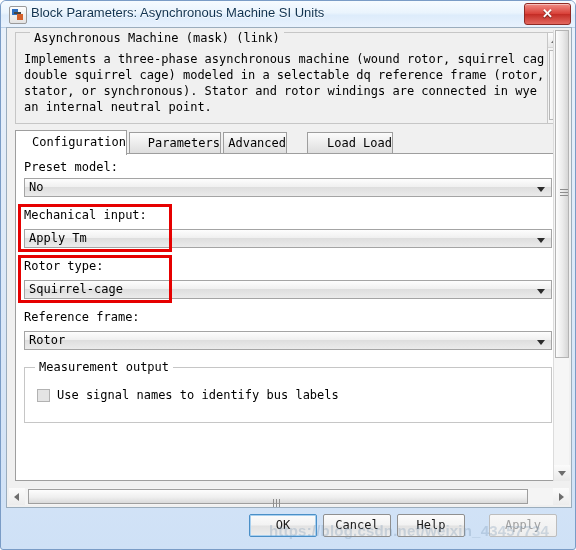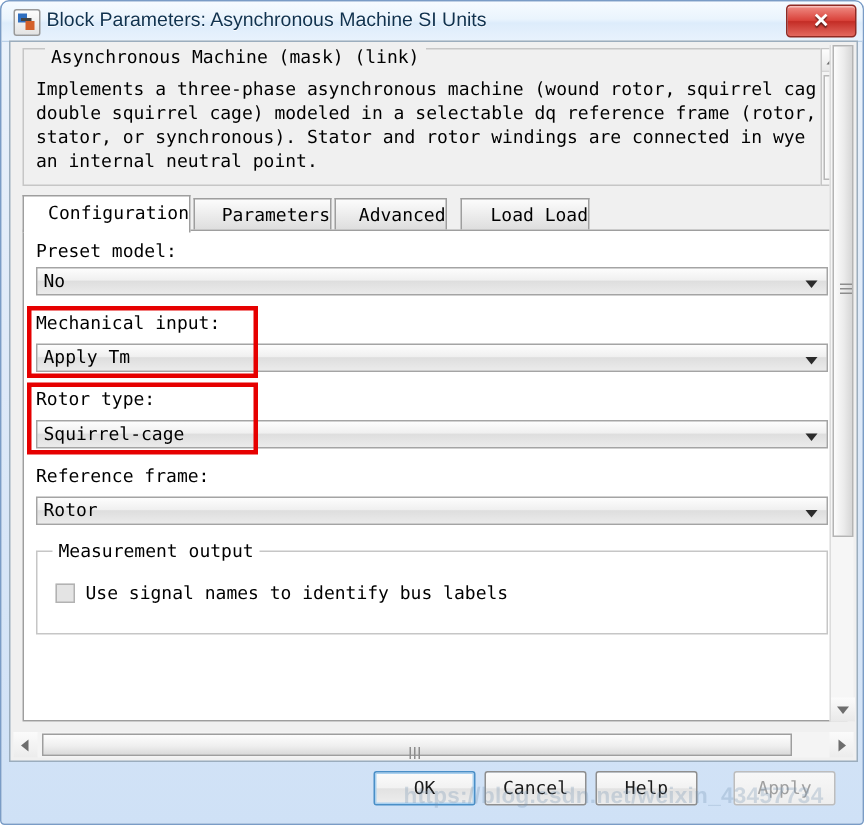--- a/index.html
+++ b/index.html
@@ -381,21 +381,21 @@
     <div id="desc-scroll">
       <div class="sb-up">
           <div class="tri"></div>
         </div>
       <div class="sb-thumb"></div>
     </div>
 
     <div id="tabstrip">
       <div class="tab active" style="left:0px; width:112px;">Configuration</div>
       <div class="tab" style="left:114px; width:92px;">Parameters</div>
-      <div class="tab" style="left:208px; width:75px;">Advanced</div>
+      <div class="tab" style="left:208px; width:64px;">Advanced</div>
       <div class="tab" style="left:292px; width:86px;">Load Load</div>
     </div>
 
     <div id="tabpanel">
 
       <div class="fld-label" style="left:8px; top:6px;">Preset model:</div>
       <div class="combo" style="left:8px; top:24px; width:528px;">
         <div class="val">No</div>
         <div class="arrow"></div>
       </div>

